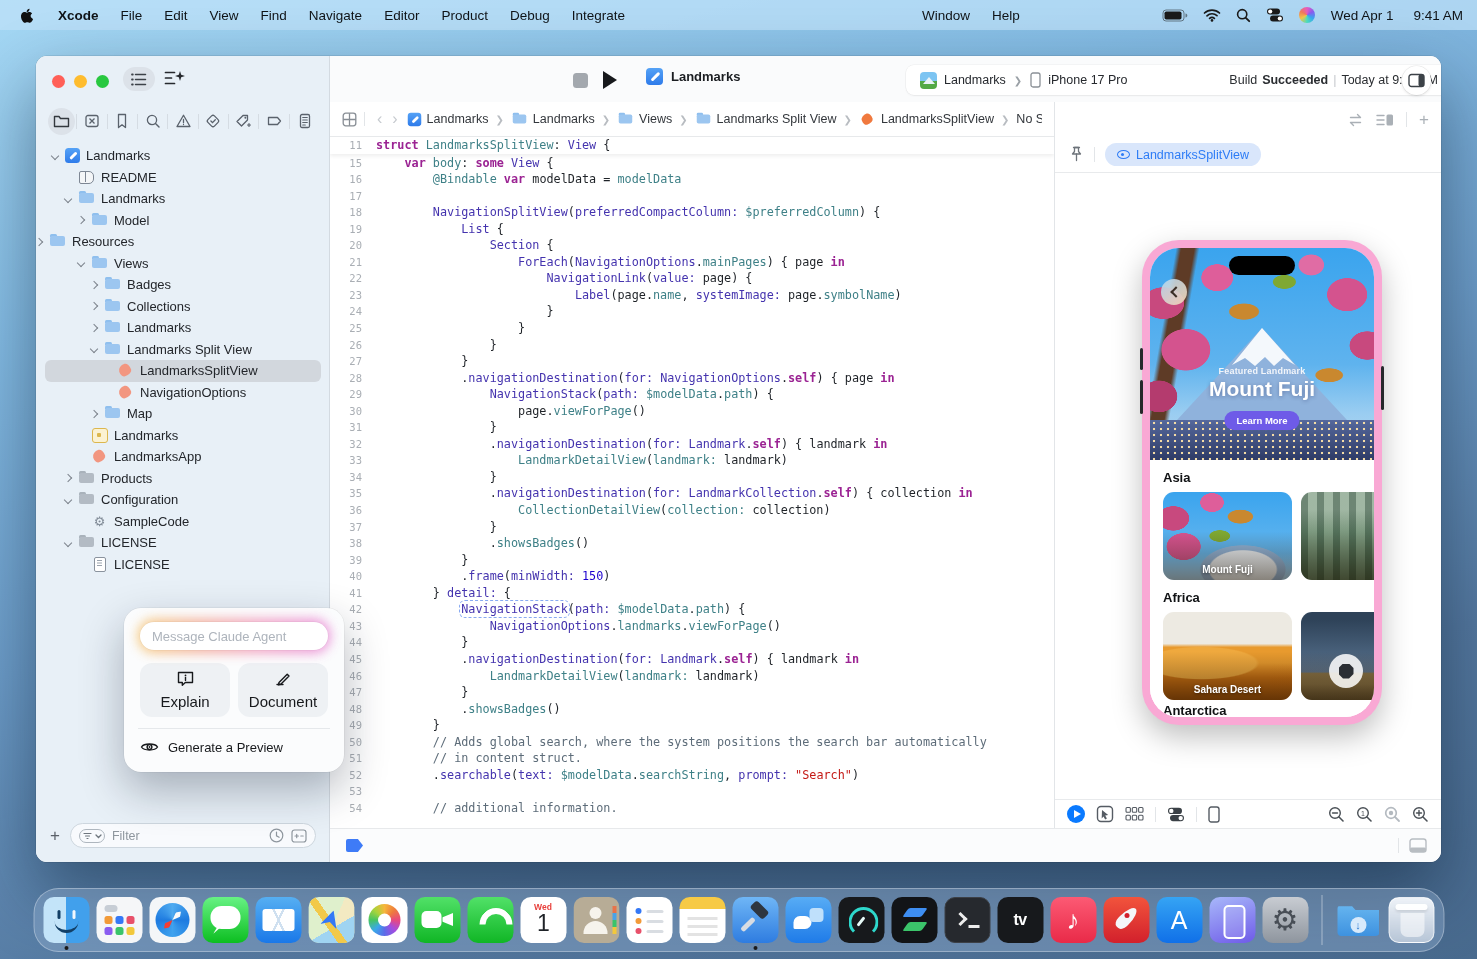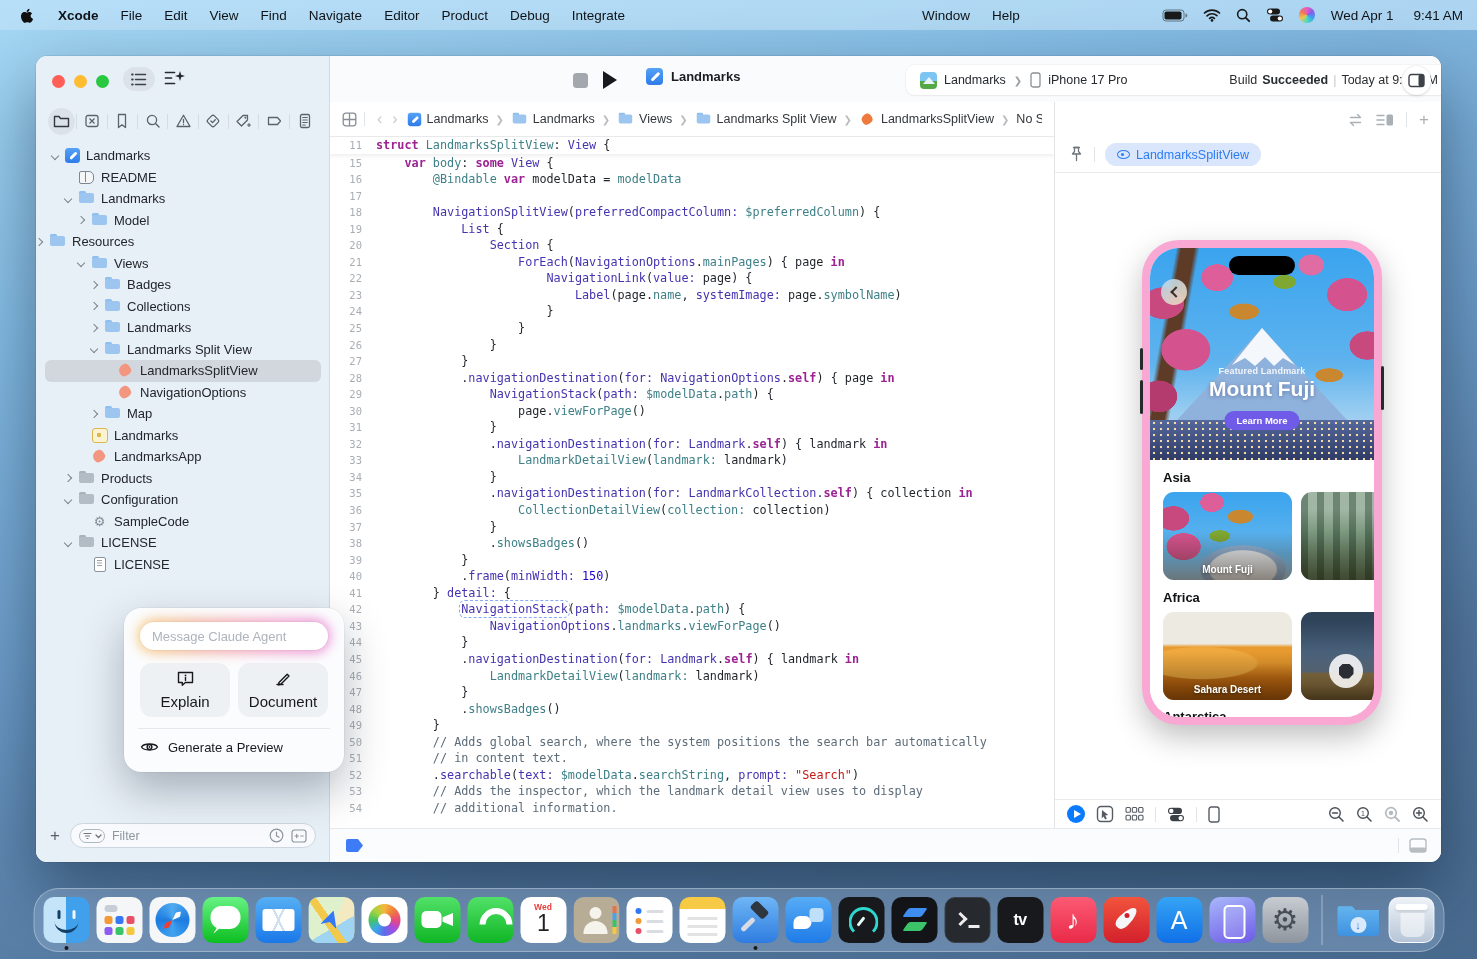--- a/index.html
+++ b/index.html
@@ -165,21 +165,21 @@
   .card-wuling{background:
       repeating-linear-gradient(90deg,rgba(30,60,40,.45) 0 7px,rgba(120,150,120,.25) 7px 16px),
       linear-gradient(180deg,#AEC2B2 0 20%,#7E9A82 45%,#4E6E54 100%)}
   .card-wuling .lbl{text-align:right;right:6px}
   .card-sahara{background:
       radial-gradient(90px 26px at 30% 58%,#EFA93E 0 60%,transparent 64%),
       linear-gradient(180deg,#EDEAE2 0 36%,#E89A2E 40% 58%,#C96F12 75%,#A55106 100%)}
   .card-seren{background:linear-gradient(180deg,#2E4258 0 8%,#48607A 45%,#5E748C 68%,#8A7448 70% 82%,#63512F 100%)}
   .circbtn{position:absolute;width:34px;height:34px;border-radius:50%;background:rgba(255,255,255,.85);display:flex;align-items:center;justify-content:center}
   .circbtn .oct{width:15px;height:15px;background:#2A2E34;clip-path:polygon(30% 0,70% 0,100% 30%,100% 70%,70% 100%,30% 100%,0 70%,0 30%)}
-  .partialhead{font-size:13px;font-weight:700;color:#101214;margin:9px 0 0 13px}
+  .partialhead{font-size:13px;font-weight:700;color:#101214;margin:3px 0 0 13px}
   
   .canvtools{position:absolute;left:0;right:0;bottom:0;height:29px;border-top:1px solid #E8EAEC;display:flex;align-items:center;padding:0 12px;gap:11px}
   .cplay{width:18px;height:18px;border-radius:50%;background:#0A7AFF;display:flex;align-items:center;justify-content:center}
   .cplay::before{content:"";border-left:7px solid #fff;border-top:4.5px solid transparent;border-bottom:4.5px solid transparent;margin-left:2px}
   .ctspacer{flex:1}
   
   .popup{position:absolute;left:88px;top:552px;width:220px;height:164px;border-radius:17px;background:#FBFCFD;
          box-shadow:0 18px 44px rgba(10,20,40,.3),0 0 0 .5px rgba(0,0,0,.07);z-index:50;padding:14px 16px 12px}
   .chatwrap{position:relative;height:28px}
   .chatglow{position:absolute;inset:-3px -2px;border-radius:16px;filter:blur(6px);opacity:.85;
@@ -682,23 +682,23 @@
         <div class="crow"><span class="ln">41</span><span class="cl"><span class="tk-p">        } </span><span class="tk-t">detail:</span><span class="tk-p"> {</span></span></div>
         <div class="crow"><span class="ln">42</span><span class="cl"><span class="tk-p">            </span><span class="tk-t boxsel">NavigationStack</span><span class="tk-p">(</span><span class="tk-t">path:</span><span class="tk-p"> </span><span class="tk-j">$modelData</span><span class="tk-p">.</span><span class="tk-j">path</span><span class="tk-p">) {</span></span></div>
         <div class="crow"><span class="ln">43</span><span class="cl"><span class="tk-p">                </span><span class="tk-t">NavigationOptions</span><span class="tk-p">.</span><span class="tk-j">landmarks</span><span class="tk-p">.</span><span class="tk-j">viewForPage</span><span class="tk-p">()</span></span></div>
         <div class="crow"><span class="ln">44</span><span class="cl"><span class="tk-p">            }</span></span></div>
         <div class="crow"><span class="ln">45</span><span class="cl"><span class="tk-p">            .</span><span class="tk-t">navigationDestination</span><span class="tk-p">(</span><span class="tk-t">for:</span><span class="tk-p"> </span><span class="tk-t">Landmark</span><span class="tk-p">.</span><span class="tk-k">self</span><span class="tk-p">) { landmark </span><span class="tk-k">in</span></span></div>
         <div class="crow"><span class="ln">46</span><span class="cl"><span class="tk-p">                </span><span class="tk-j">LandmarkDetailView</span><span class="tk-p">(</span><span class="tk-j">landmark:</span><span class="tk-p"> landmark)</span></span></div>
         <div class="crow"><span class="ln">47</span><span class="cl"><span class="tk-p">            }</span></span></div>
         <div class="crow"><span class="ln">48</span><span class="cl"><span class="tk-p">            .</span><span class="tk-j">showsBadges</span><span class="tk-p">()</span></span></div>
         <div class="crow"><span class="ln">49</span><span class="cl"><span class="tk-p">        }</span></span></div>
         <div class="crow"><span class="ln">50</span><span class="cl"><span class="tk-p">        </span><span class="tk-c">// Adds global search, where the system positions the search bar automatically</span></span></div>
-        <div class="crow"><span class="ln">51</span><span class="cl"><span class="tk-p">        </span><span class="tk-c">// in content text.</span></span></div>
+        <div class="crow"><span class="ln">51</span><span class="cl"><span class="tk-p">        </span><span class="tk-c">// in content struct.</span></span></div>
         <div class="crow"><span class="ln">52</span><span class="cl"><span class="tk-p">        .</span><span class="tk-t">searchable</span><span class="tk-p">(</span><span class="tk-t">text:</span><span class="tk-p"> </span><span class="tk-j">$modelData</span><span class="tk-p">.</span><span class="tk-j">searchString</span><span class="tk-p">, </span><span class="tk-t">prompt:</span><span class="tk-p"> </span><span class="tk-s">"Search"</span><span class="tk-p">)</span></span></div>
-        <div class="crow"><span class="ln">53</span><span class="cl"><span class="tk-p">        </span><span class="tk-c">// Adds the inspector, which the landmark detail view uses to display</span></span></div>
+        <div class="crow"><span class="ln">53</span><span class="cl"><span class="tk-p">        </span></span></div>
         <div class="crow"><span class="ln">54</span><span class="cl"><span class="tk-p">        </span><span class="tk-c">// additional information.</span></span></div>
       </div>
   </div>
 
   <div class="canvas">
     <div class="canvtop1">
       <span>
           <svg width="17" height="14" viewBox="0 0 17 14">
             <path d="M3.5 4.5h10l-3-3M13.5 9.5h-10l3 3" fill="none" stroke="#AAB0B6" stroke-width="1.4" stroke-linecap="round" stroke-linejoin="round"></path>
           </svg>

